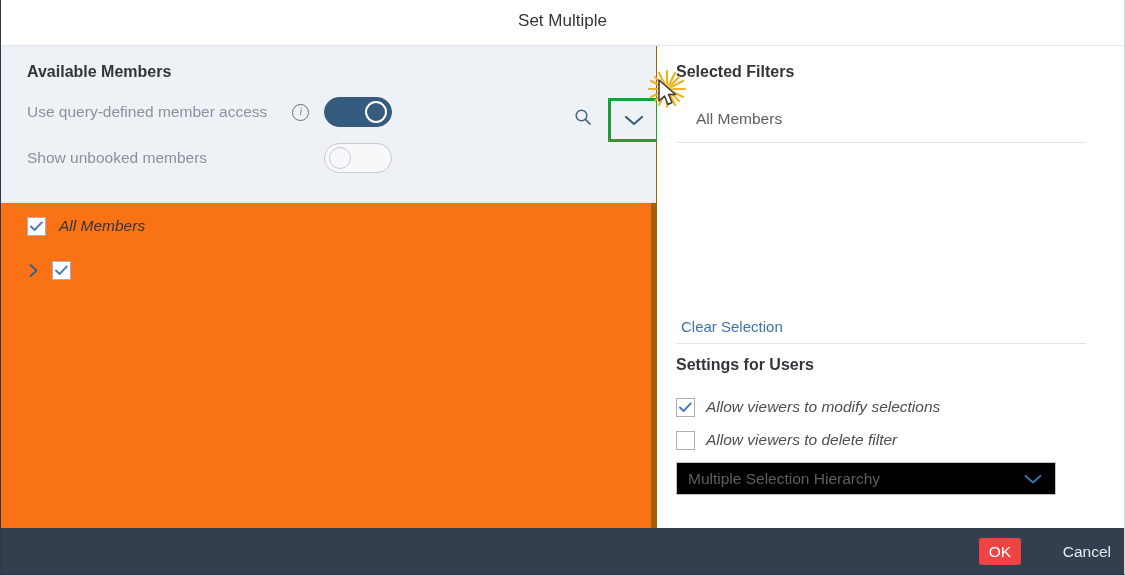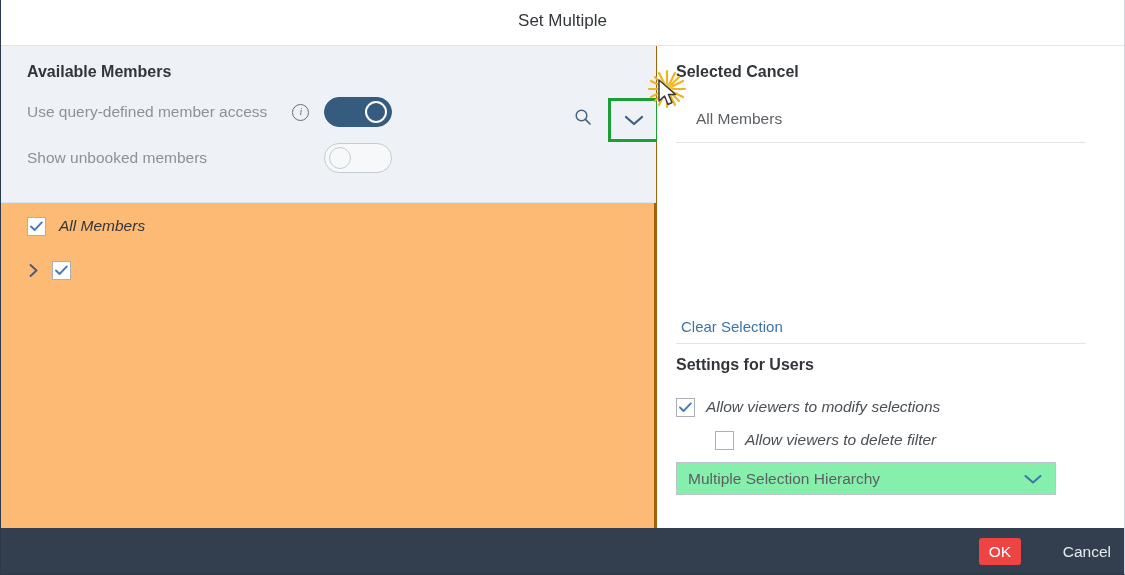--- a/index.html
+++ b/index.html
@@ -49,23 +49,23 @@
     position: absolute;
     left: 0; top: 46px;
     width: 1125px;
     height: 482px;
   }
   .left-pane {
     position: absolute;
     left: 0; top: 0;
     width: 656px;
     height: 482px;
-    border-right: 3px solid #a16207;
-    box-sizing: border-box;
-    background: #fdba74;
+    border-right: 6px solid #a16207;
+    box-sizing: border-box;
+    background: #f97316;
   }
   .left-header {
     position: absolute;
     left: 0; top: 0;
     width: 655px;
     height: 157px;
     background: #eef2f7;
     border-bottom: 1px solid #dbe3ee;
     box-sizing: border-box;
   }
@@ -257,21 +257,21 @@
     color: #4a4f54;
     margin-left: 11px;
     white-space: nowrap;
   }
   .select-box {
     position: absolute;
     left: 19px; top: 416px;
     width: 380px; height: 33px;
     box-sizing: border-box;
     border: 1px solid #bcc3ca;
-    background: #86efac;
+    background: #000000;
     display: flex;
     align-items: center;
     cursor: pointer;
   }
   .select-box .sval {
     margin-left: 11px;
     font-size: 15.5px;
     color: #5c6064;
     flex: 1;
   }
@@ -394,40 +394,40 @@
               <polyline points="1,5.5 4.6,9 11.8,1.4" fill="none" stroke="#4a7ab0" stroke-width="1.9" stroke-linecap="round" stroke-linejoin="round"></polyline>
             </svg>
           </span>
           <span class="tree-label" style="left:83px;"></span>
         </div>
 
       </div>
     </div>
 
     <div class="right-pane">
-      <div class="right-title">Selected Cancel</div>
+      <div class="right-title">Selected Filters</div>
 
       <div class="selected-item">All Members</div>
       <div class="sel-divider"></div>
 
       <div class="clear-link">Clear Selection</div>
       <div class="clear-divider"></div>
 
       <div class="settings-title">Settings for Users</div>
 
       <div class="setting-row" style="top:350px;">
         <span class="cbox">
           <svg width="13" height="11" viewBox="0 0 13 11">
             <polyline points="1,5.5 4.6,9 11.8,1.4" fill="none" stroke="#4a7ab0" stroke-width="1.9" stroke-linecap="round" stroke-linejoin="round"></polyline>
           </svg>
         </span>
         <span class="slabel">Allow viewers to modify selections</span>
       </div>
 
-      <div class="setting-row" style="top:383px;margin-left:39px;">
+      <div class="setting-row" style="top:383px;">
         <span class="cbox"></span>
         <span class="slabel">Allow viewers to delete filter</span>
       </div>
 
       <div class="select-box">
         <span class="sval">Multiple Selection Hierarchy</span>
         <span class="sarrow">
           <svg width="20" height="12" viewBox="0 0 20 12">
             <polyline points="2.5,3 10,9.5 17.5,3" fill="none" stroke="#3a74a8" stroke-width="2" stroke-linecap="round" stroke-linejoin="round"></polyline>
           </svg>

